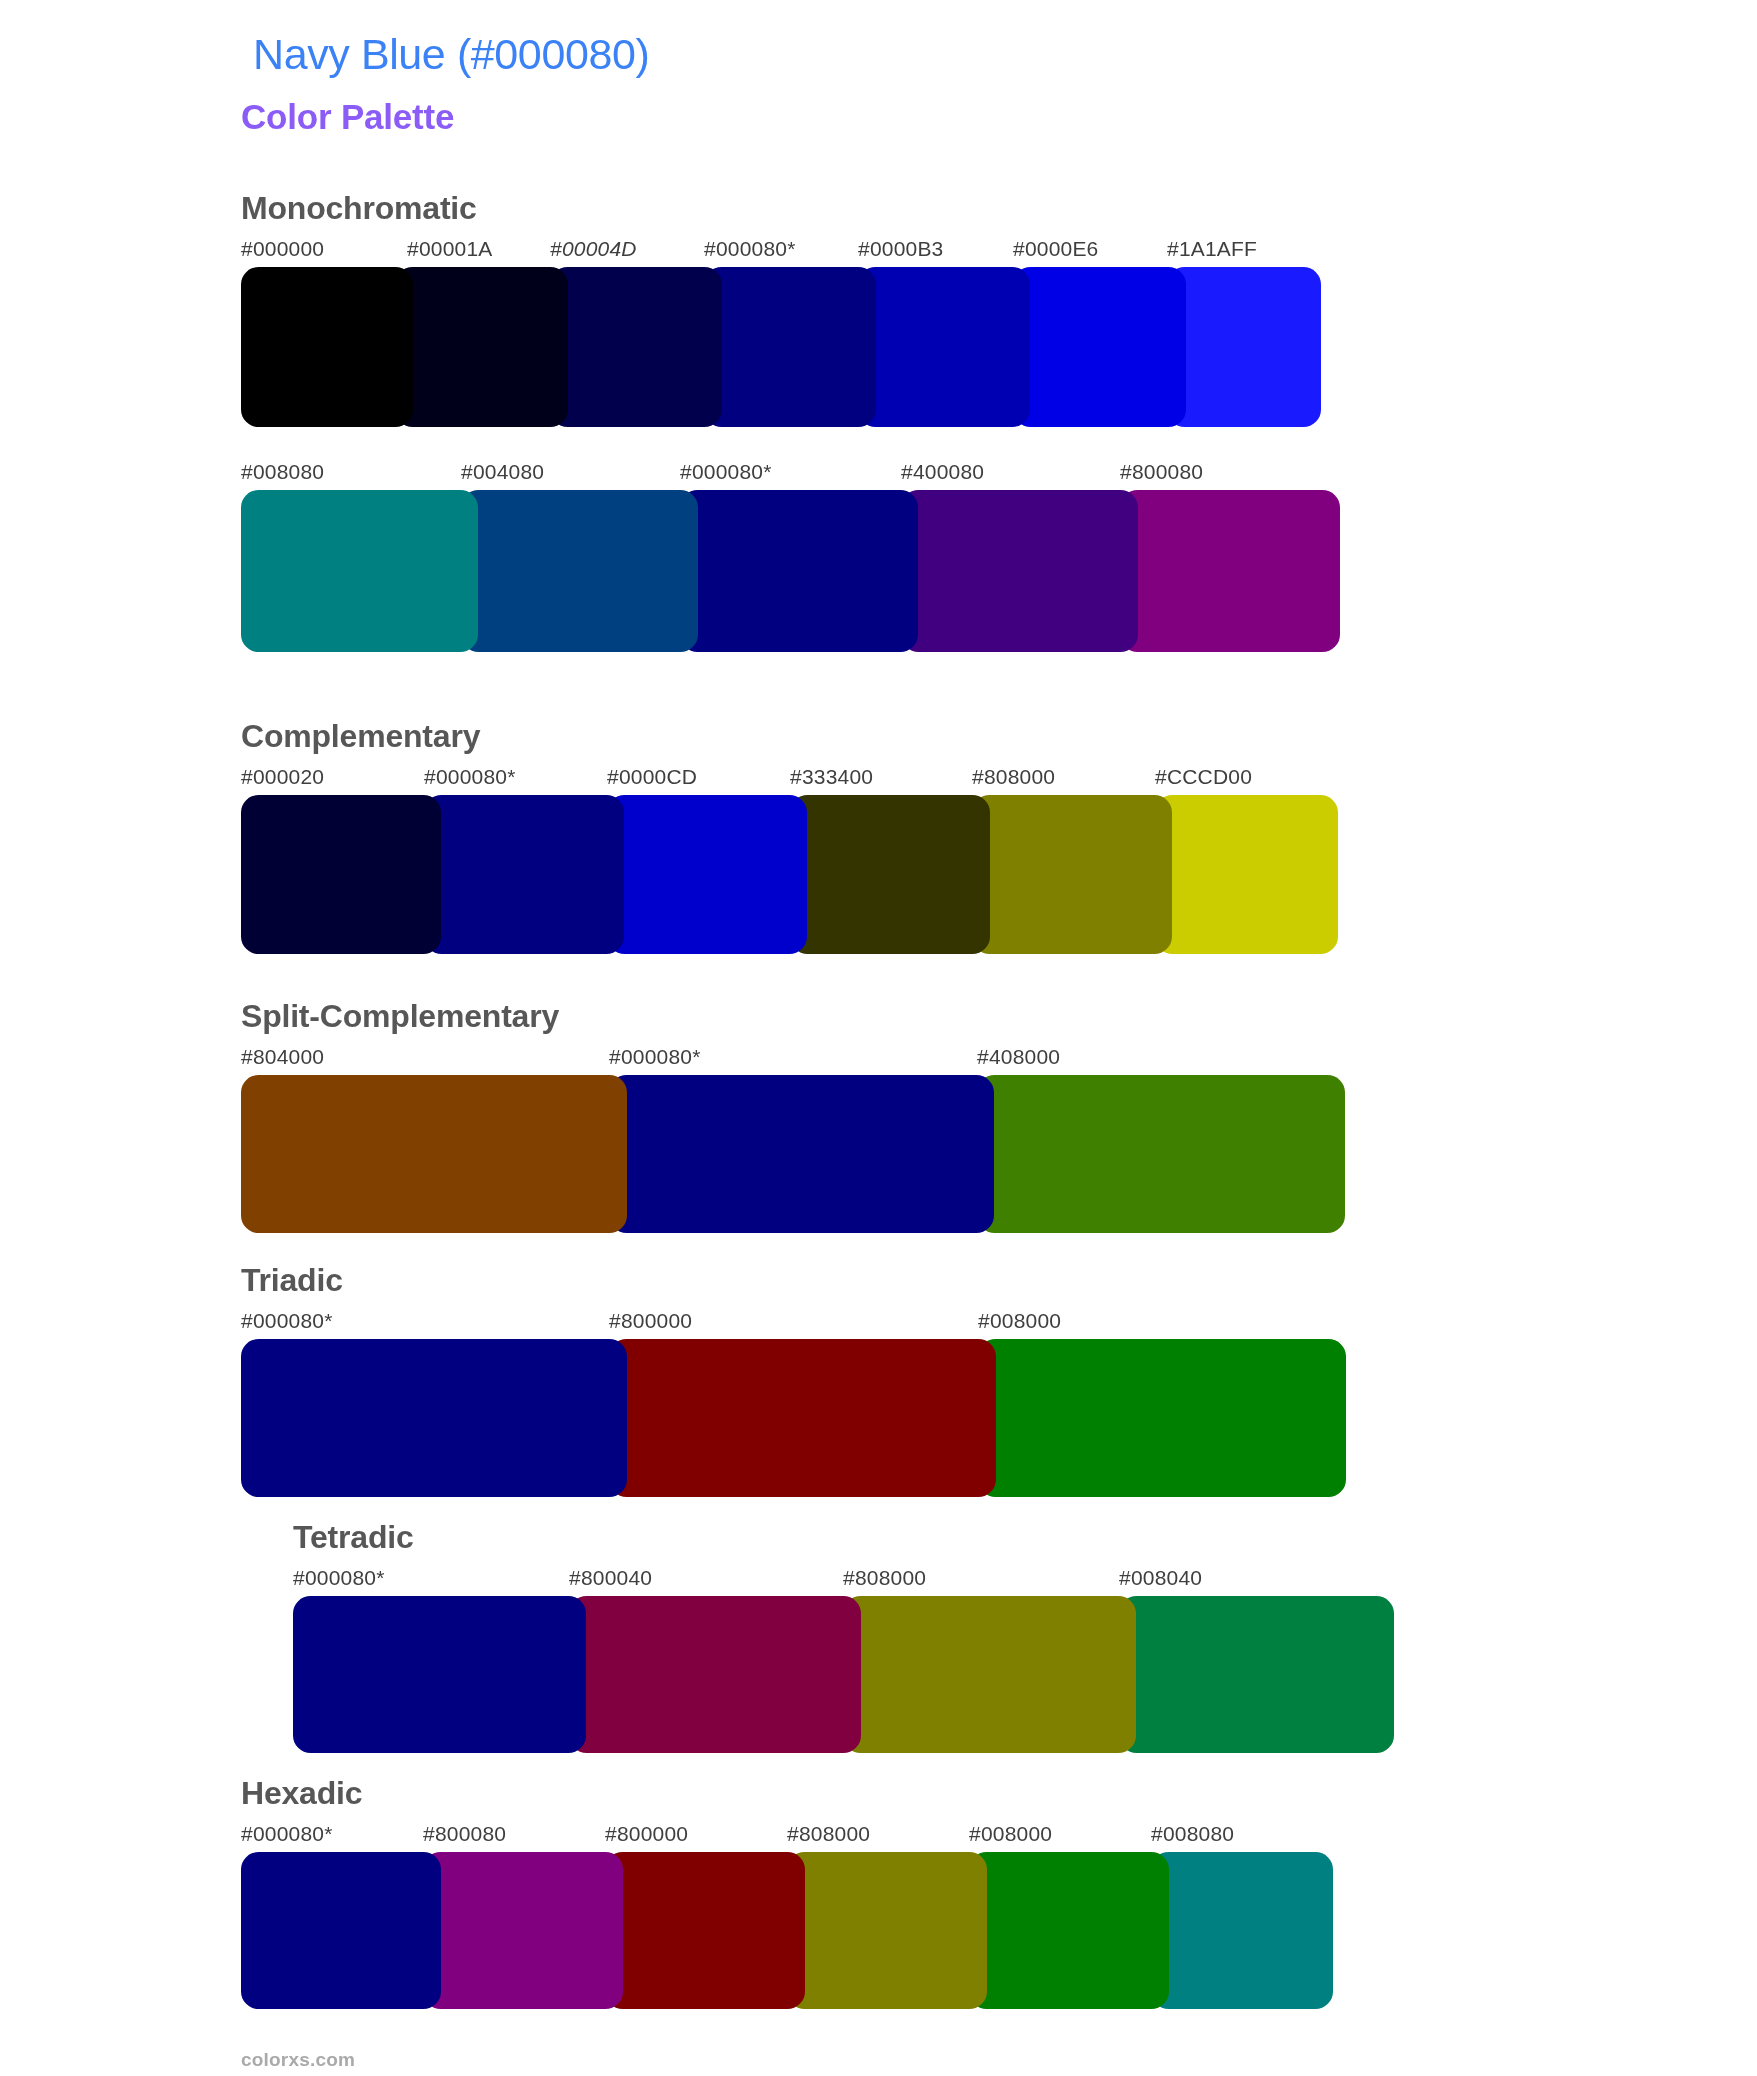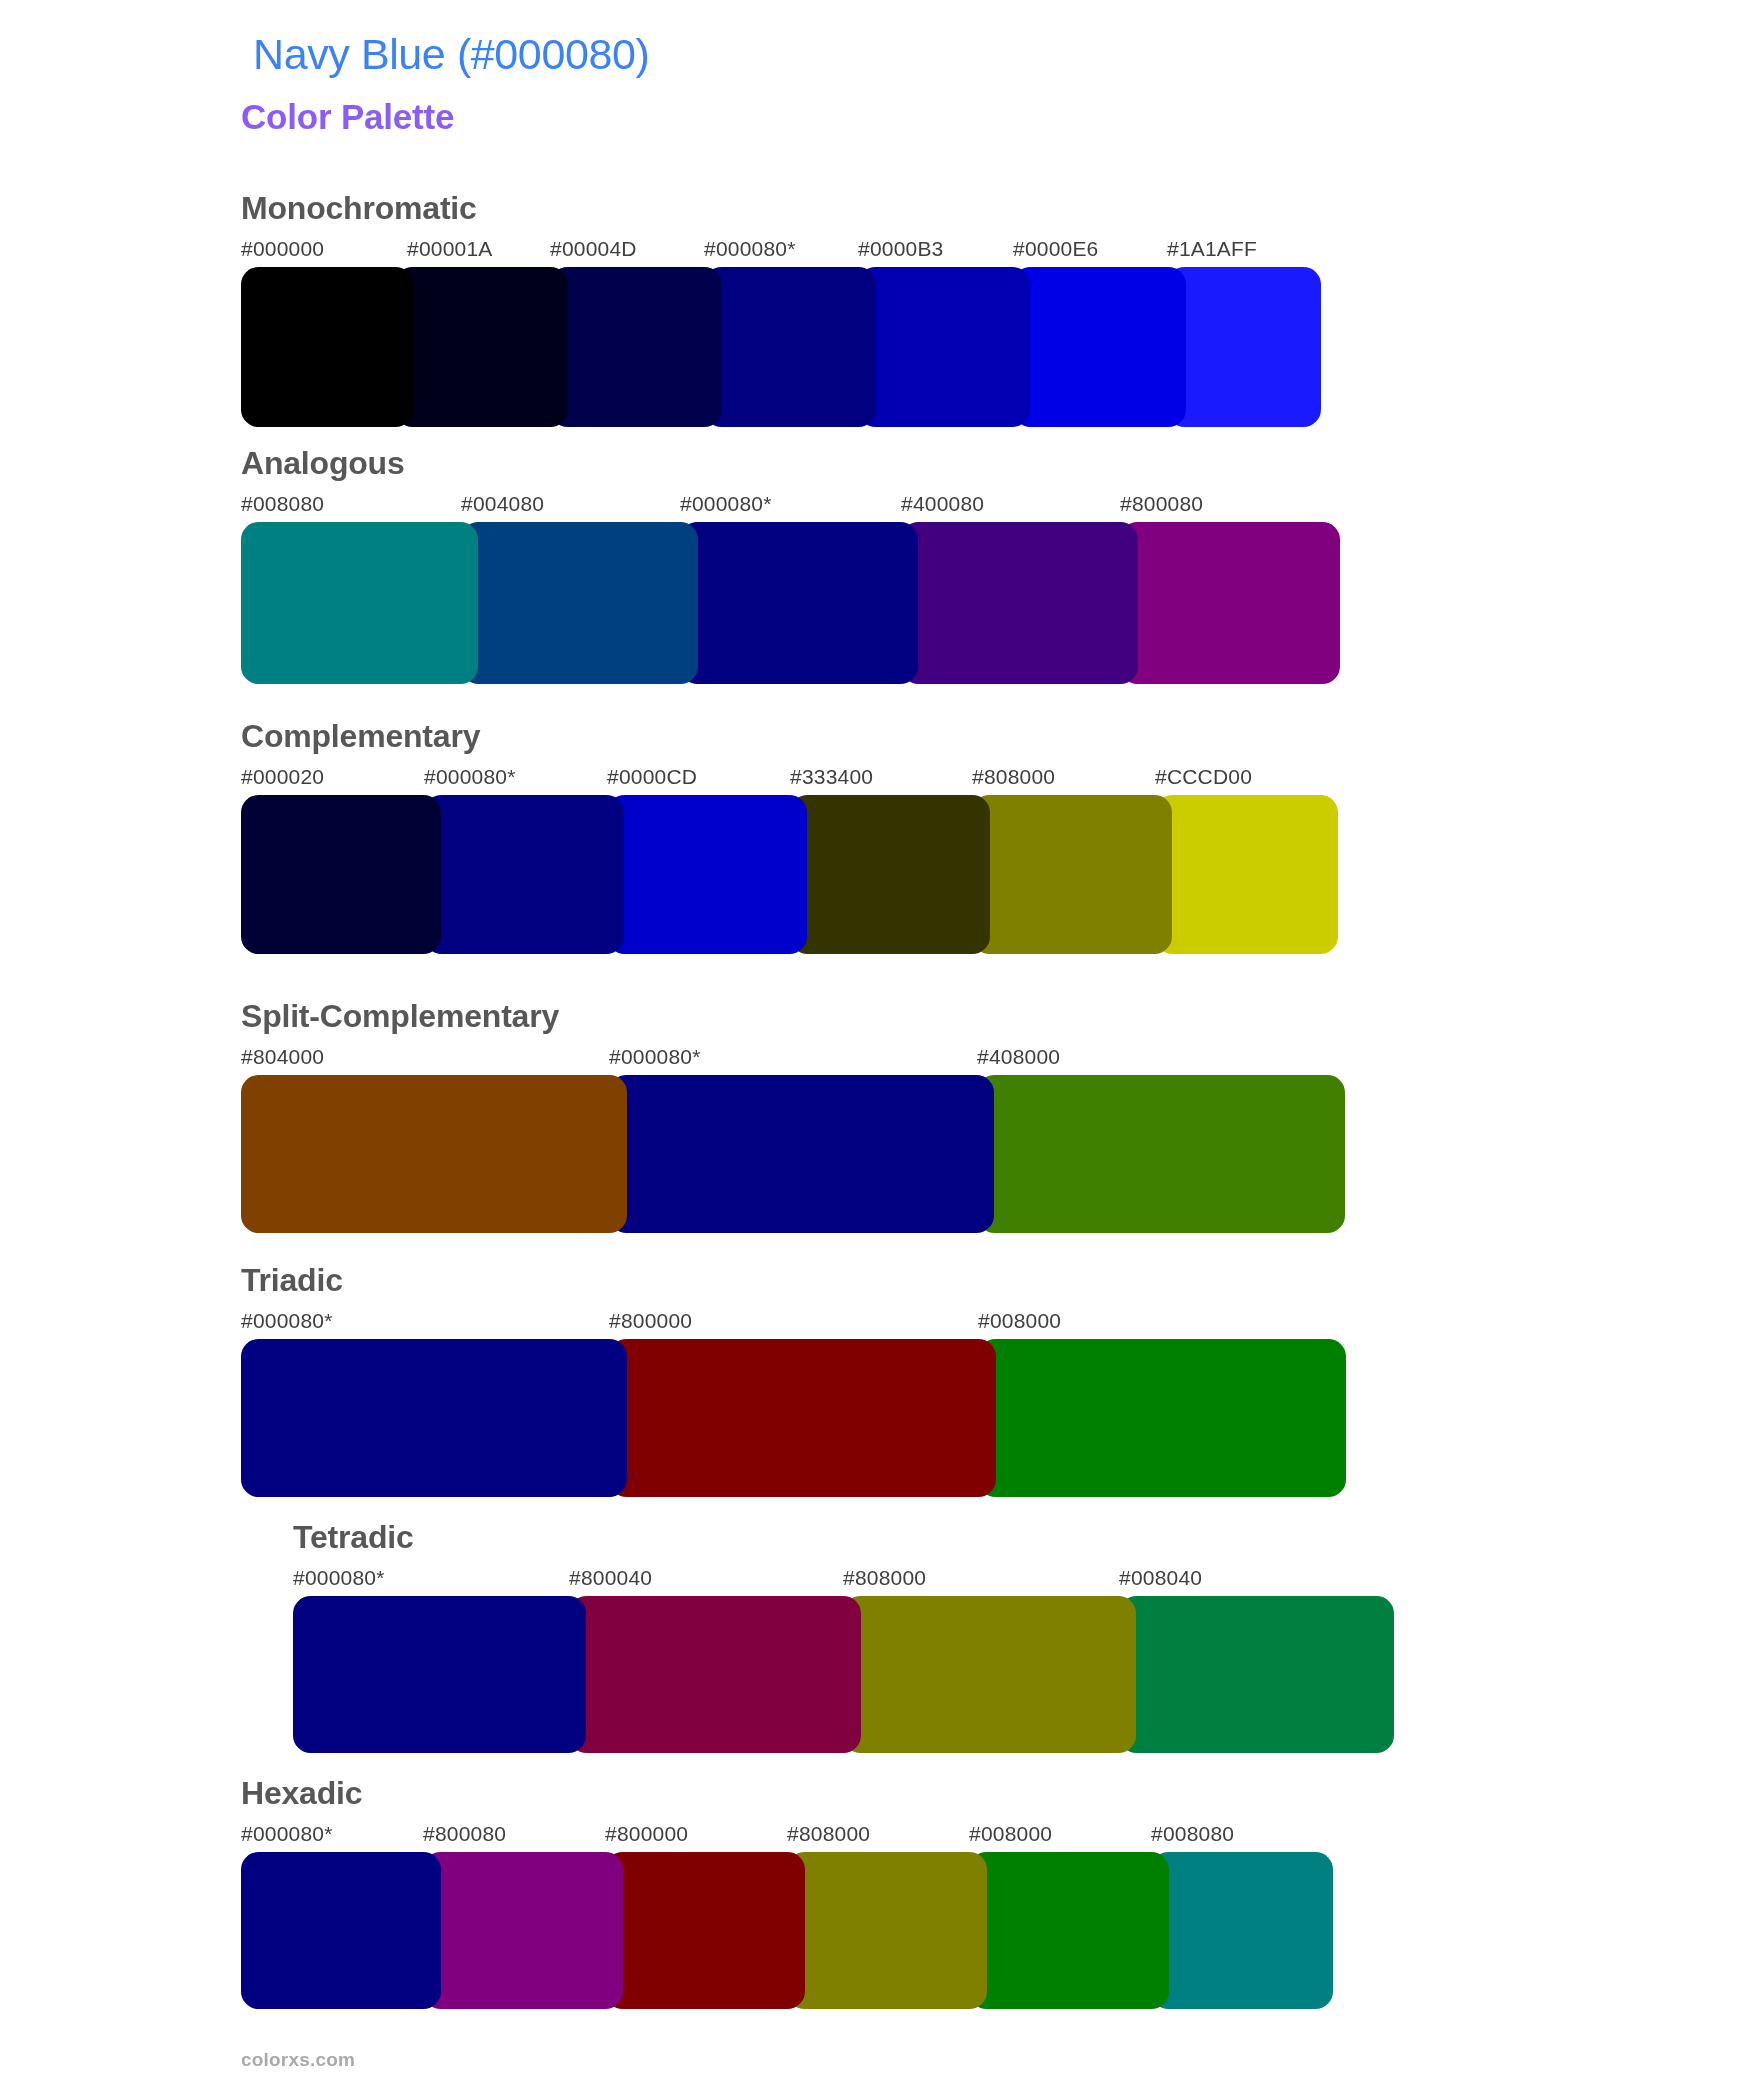--- a/index.html
+++ b/index.html
@@ -106,38 +106,37 @@
     <h1 class="title">Navy Blue (#000080)</h1>
     <h2 class="subtitle">Color Palette</h2>
   </div>
 
   <div class="sections" id="sections-root">
       <div class="section" style="top: 192px; left: 241px; width: 1081px;">
         <div class="section-title">Monochromatic</div>
         <div class="labels-row">
           <div class="swatch-label" style="left: 0px;">#000000</div>
           <div class="swatch-label" style="left: 166px;">#00001A</div>
-          <div class="swatch-label" style="left: 309px;">#00004D</div>
+          <div class="swatch-label" style="left: 309px; font-style: italic;">#00004D</div>
           <div class="swatch-label" style="left: 463px;">#000080*</div>
           <div class="swatch-label" style="left: 617px;">#0000B3</div>
           <div class="swatch-label" style="left: 772px;">#0000E6</div>
           <div class="swatch-label" style="left: 926px;">#1A1AFF</div>
         </div>
         <div class="swatches-row" style="height: 160px;">
           <div class="swatch" title="#000000" style="left: 0px; width: 172px; height: 160px; background: rgb(0, 0, 0); z-index: 7;"></div>
           <div class="swatch" title="#00001A" style="left: 154px; width: 173px; height: 160px; background: rgb(0, 0, 26); z-index: 6;"></div>
           <div class="swatch" title="#00004D" style="left: 309px; width: 172px; height: 160px; background: rgb(0, 0, 77); z-index: 5;"></div>
           <div class="swatch" title="#000080*" style="left: 463px; width: 172px; height: 160px; background: rgb(0, 0, 128); z-index: 4;"></div>
           <div class="swatch" title="#0000B3" style="left: 617px; width: 172px; height: 160px; background: rgb(0, 0, 179); z-index: 3;"></div>
           <div class="swatch" title="#0000E6" style="left: 772px; width: 173px; height: 160px; background: rgb(0, 0, 230); z-index: 2;"></div>
           <div class="swatch" title="#1A1AFF" style="left: 926px; width: 154px; height: 160px; background: rgb(26, 26, 255); z-index: 1;"></div>
         </div>
       </div>
       <div class="section" style="top: 447px; left: 241px; width: 1099px;">
-        <div class="section-title">Analogous</div>
         <div class="labels-row">
           <div class="swatch-label" style="left: 0px;">#008080</div>
           <div class="swatch-label" style="left: 220px;">#004080</div>
           <div class="swatch-label" style="left: 439px;">#000080*</div>
           <div class="swatch-label" style="left: 660px;">#400080</div>
           <div class="swatch-label" style="left: 879px;">#800080</div>
         </div>
         <div class="swatches-row" style="height: 162px;">
           <div class="swatch" title="#008080" style="left: 0px; width: 237px; height: 162px; background: rgb(0, 128, 128); z-index: 5;"></div>
           <div class="swatch" title="#004080" style="left: 220px; width: 237px; height: 162px; background: rgb(0, 64, 128); z-index: 4;"></div>

